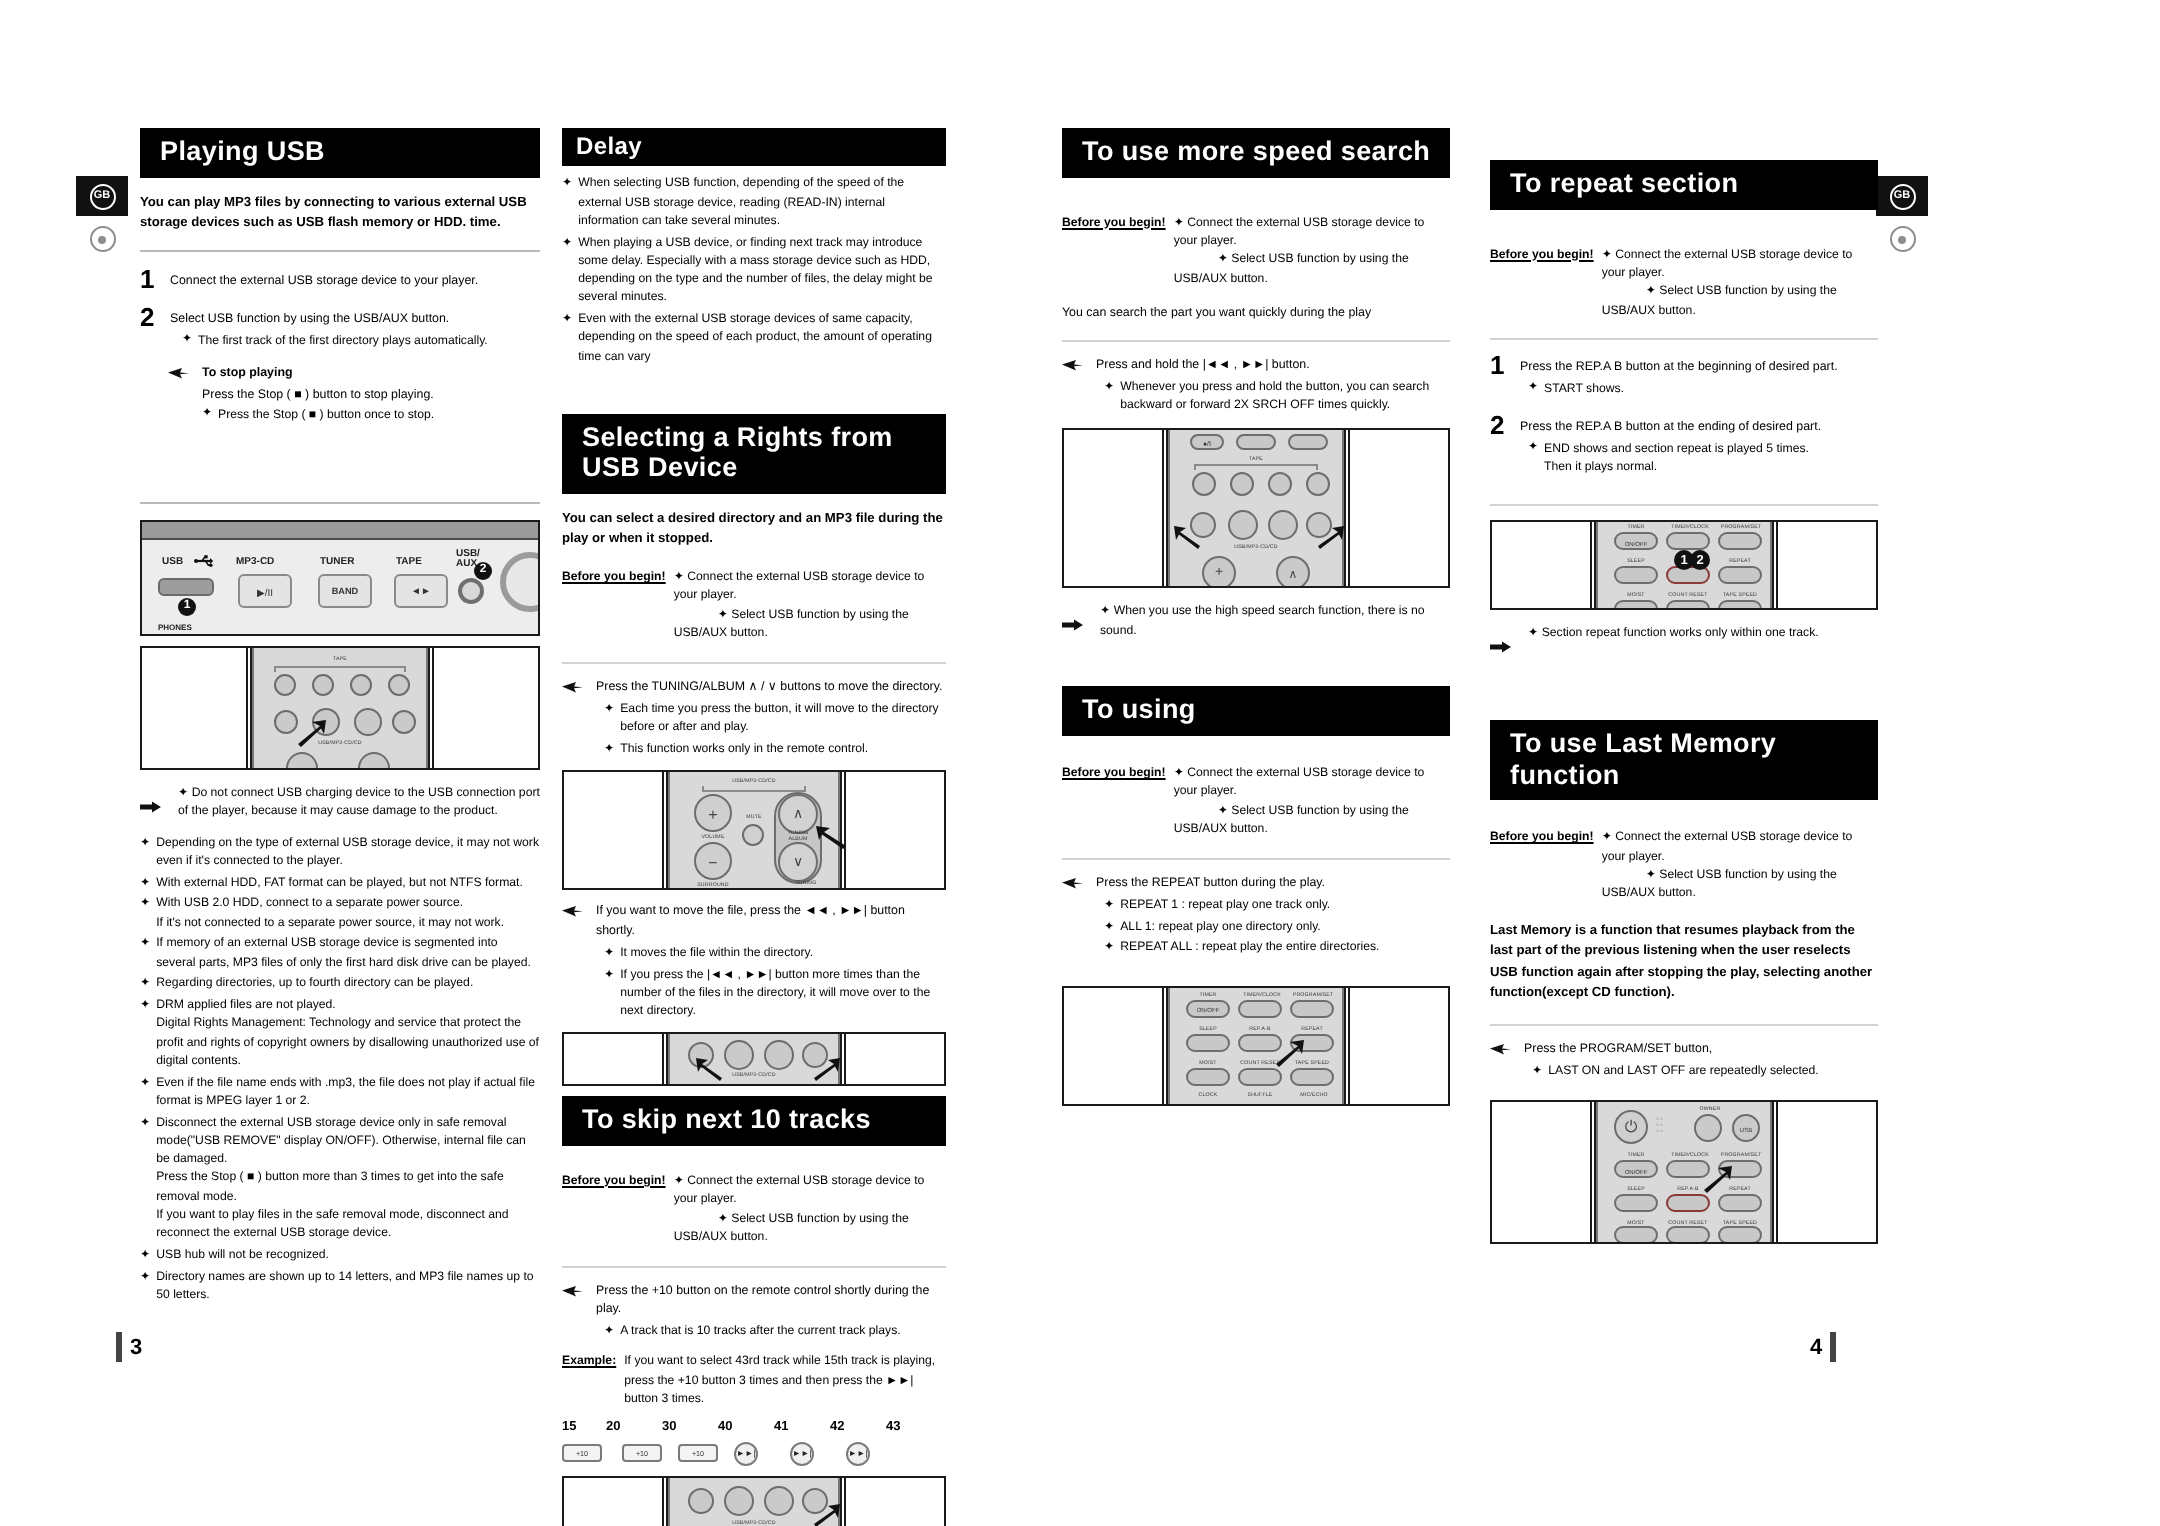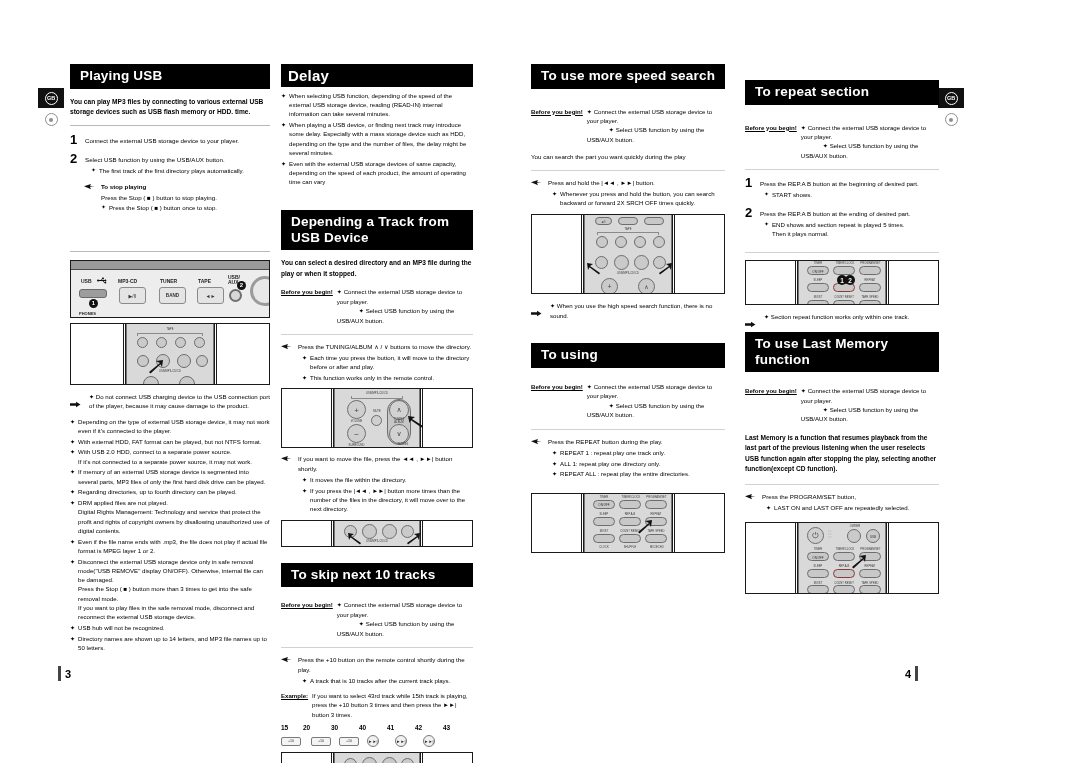--- a/index.html
+++ b/index.html
@@ -12,21 +12,21 @@
   .page{ position:absolute; inset:0; }
 
   
   .bar{
     background:#000; color:#fff;
     font-size:13.5px; font-weight:bold;
     padding:4px 0 5px 10px; letter-spacing:.2px;
     line-height:1.15;
   }
   .bar.sm{ font-size:10.5px; padding:3px 0 3px 8px; }
-  .bar.xs{ font-size:15px; padding:2.5px 0 3px 7px; }
+  .bar.xs{ font-size:12px; padding:2.5px 0 3px 7px; }
 
   .intro{ font-size:6.6px; font-weight:bold; line-height:1.6; margin-top:8px; }
   .p{ font-size:6.2px; line-height:1.55; }
   .pb{ font-size:6.2px; line-height:1.55; font-weight:bold; }
   .hr{ border-top:1px solid #b9b9b9; margin:7px 0; }
   .hr2{ border-top:1px solid #d2d2d2; margin:6px 0; }
 
   .step{ display:flex; gap:6px; margin-top:6px; }
   .num{ font-size:13px; font-weight:bold; line-height:1; width:9px; flex:none; }
   .stepbody{ font-size:6.2px; line-height:1.55; padding-top:3px; }
@@ -294,21 +294,21 @@
       <li>
           <span class="d">✦</span>
           <span>When playing a USB device, or finding next track may introduce some delay. Especially with a mass storage device such as HDD, depending on the type and the number of files, the delay might be several minutes.</span>
         </li>
       <li>
           <span class="d">✦</span>
           <span>Even with the external USB storage devices of same capacity, depending on the speed of each product, the amount of operating time can vary</span>
         </li>
     </ul>
 
-    <div class="bar" style="margin-top:24px;">Depending a Track from USB Device</div>
+    <div class="bar" style="margin-top:24px;">Selecting a Rights from USB Device</div>
 
     <div class="intro">You can select a desired directory and an MP3 file during the play or when it stopped.</div>
 
     <div class="bybegin">
       <span class="lbl">Before you begin!</span>
       <span>
         <span>✦ </span><span>Connect the external USB storage device to your player.</span><br>
         <span style="display:inline-block; width:22px;"></span><span>✦ </span><span>Select USB function by using the USB/AUX button.</span>
       </span>
     </div>
@@ -403,21 +403,21 @@
           <path d="M13 10 L3 3 L6 1 L0 0 L1 7 L2.5 4.3 L12 11.5 Z" fill="#111"></path>
         </svg>
         <svg class="arrow" style="left:71px; top:12px;" width="14" height="12" viewBox="0 0 14 12">
           <path d="M1 10 L11 3 L8 1 L14 0 L13 7 L11.5 4.3 L2 11.5 Z" fill="#111"></path>
         </svg>
       </div>
       <div class="rm-gutter"></div>
       <div class="rm-side"></div>
     </div>
 
-    <div class="bar" style="margin-top:16px;">To skip next 10 tracks</div>
+    <div class="bar" style="margin-top:5px;">To skip next 10 tracks</div>
 
     <div class="bybegin" style="margin-top:13px;">
       <span class="lbl">Before you begin!</span>
       <span>
         <span>✦ </span><span>Connect the external USB storage device to your player.</span><br>
         <span style="display:inline-block; width:22px;"></span><span>✦ </span><span>Select USB function by using the USB/AUX button.</span>
       </span>
     </div>
 
     <div class="hr2" style="margin-top:9px;"></div>
@@ -724,21 +724,21 @@
 
     <div class="note">
       <div class="noteicon">
         <svg width="13" height="7" viewBox="0 0 13 7">
             <path d="M0 2.2 h6 v-1.4 l4.5 2.7 -4.5 2.7 v-1.4 h-6 z" fill="#111"></path>
           </svg>
       </div>
       <div class="notetxt"><span>✦ </span><span>Section repeat function works only within one track.</span></div>
     </div>
 
-    <div class="bar" style="">To use Last Memory function</div>
+    <div class="bar" style="margin-top:28px;">To use Last Memory function</div>
 
     <div class="bybegin" style="margin-top:14px;">
       <span class="lbl">Before you begin!</span>
       <span>
         <span>✦ </span><span>Connect the external USB storage device to your player.</span><br>
         <span style="display:inline-block; width:22px;"></span><span>✦ </span><span>Select USB function by using the USB/AUX button.</span>
       </span>
     </div>
 
     <div class="intro" style="margin-top:9px;">Last Memory is a function that resumes playback from the last part of the previous listening when the user reselects USB function again after stopping the play, selecting another function(except CD function).</div>

